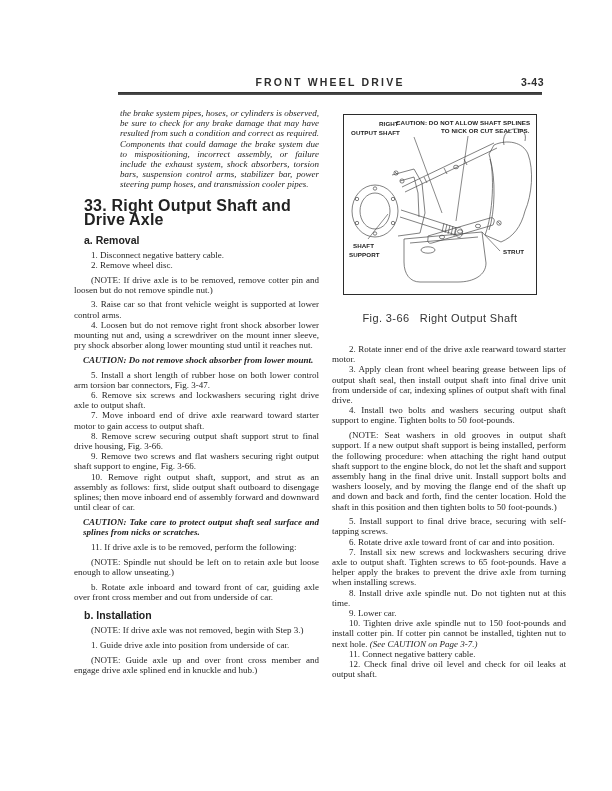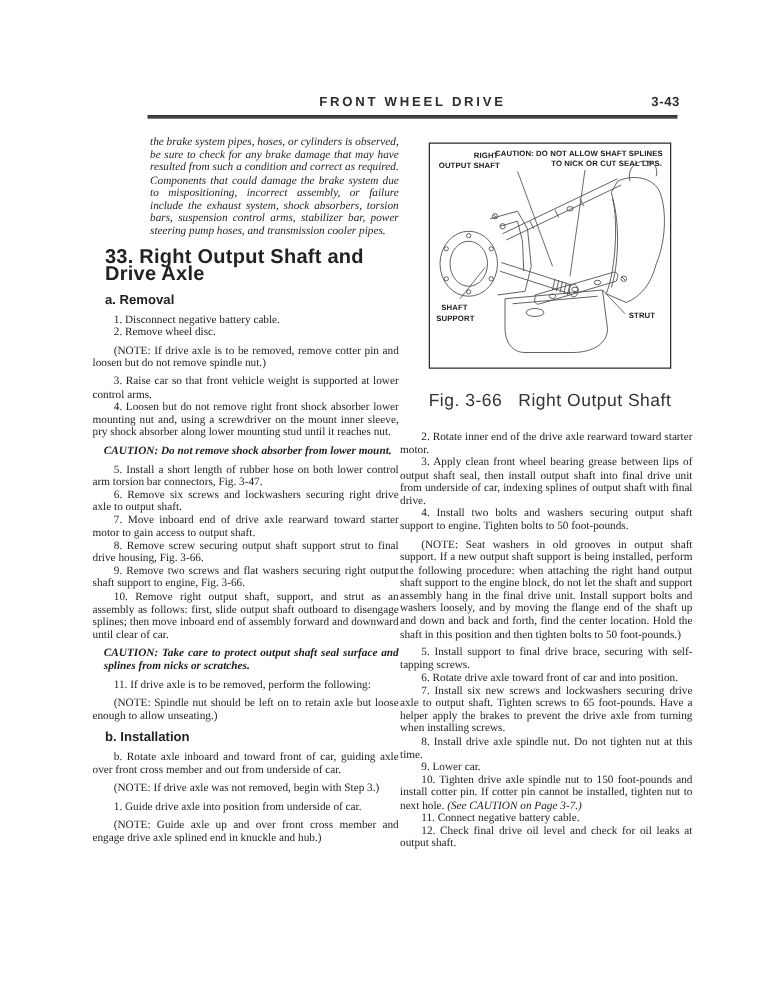--- a/index.html
+++ b/index.html
@@ -10,36 +10,36 @@
         font-family:"Liberation Sans",sans-serif;font-weight:bold;font-size:10.5px;
         letter-spacing:2.2px;color:#2e2e2e;}
   .header-page-num{position:absolute;right:68px;top:76px;
         font-family:"Liberation Sans",sans-serif;font-weight:bold;font-size:10.5px;
         letter-spacing:.5px;color:#2e2e2e;}
   .header-rule{position:absolute;left:118px;top:92px;width:424px;height:2.5px;
         background:linear-gradient(#2f2f2f,#555);}
   
   .col{position:absolute;font-size:9px;line-height:10.2px;text-align:justify;}
   .col-left{left:74px;top:108px;width:245px;}
-  .col-right{left:320px;top:344px;width:234px;}
+  .col-right{left:332px;top:344px;width:234px;}
   .para{margin:0;}
   .para-intro{margin-left:46px;font-style:italic;}
   .para-section-heading{font-family:"Liberation Sans",sans-serif;font-weight:bold;
         font-size:16px;line-height:14px;margin:9px 0 7px 10px;text-align:left;
         letter-spacing:.2px;color:#222;}
   .para-sub-heading{font-family:"Liberation Sans",sans-serif;font-weight:bold;
         font-size:10.5px;line-height:12px;margin:7px 0 4px 10px;text-align:left;color:#222;}
   .para-step{text-indent:17px;}
   .para-note{text-indent:17px;margin:4.5px 0;font-family:Liberation Serif, serif;}
   .para-caution{font-style:italic;font-weight:600;margin:4.5px 0 4.5px 9px;}
   
   .figure-box{position:absolute;left:343px;top:114px;width:194px;height:181px;
         border:1.5px solid #2b2b2b;background:#fff;box-sizing:border-box;}
   .figure-caption{position:absolute;left:333px;top:312px;width:214px;text-align:center;
-        font-family:"Liberation Sans",sans-serif;font-size:14px;letter-spacing:.4px;
+        font-family:"Liberation Sans",sans-serif;font-size:11px;letter-spacing:.4px;
         color:#333;white-space:pre;}
   .fig-label{font:bold 6.2px "Liberation Sans",sans-serif;fill:#222;letter-spacing:.1px;}
   .fig-line{stroke:#4b4b4b;stroke-width:.7;fill:none;}
   .fig-leader{stroke:#3a3a3a;stroke-width:.6;fill:none;}
 </style>
 </head>
 <body>
 
 <div class="page">
 
@@ -59,22 +59,22 @@
       <p class="para para-caution">CAUTION:  Do not remove shock absorber from lower mount.</p>
       <p class="para para-step">5.  Install a short length of rubber hose on both lower control arm torsion bar connectors, Fig. 3-47.</p>
       <p class="para para-step">6.  Remove six screws and lockwashers securing right drive axle to output shaft.</p>
       <p class="para para-step">7.  Move inboard end of drive axle rearward toward starter motor to gain access to output shaft.</p>
       <p class="para para-step">8.  Remove screw securing output shaft support strut to final drive housing, Fig. 3-66.</p>
       <p class="para para-step">9.  Remove two screws and flat washers securing right output shaft support to engine, Fig. 3-66.</p>
       <p class="para para-step">10. Remove right output shaft, support, and strut as an assembly as follows: first, slide output shaft outboard to disengage splines; then move inboard end of assembly forward and downward until clear of car.</p>
       <p class="para para-caution">CAUTION:  Take care to protect output shaft seal surface and splines from nicks or scratches.</p>
       <p class="para para-step">11. If drive axle is to be removed, perform the following:</p>
       <p class="para para-note">(NOTE:  Spindle nut should be left on to retain axle but loose enough to allow unseating.)</p>
+      <p class="para para-step">b.  Rotate axle inboard and toward front of car, guiding axle over front cross member and out from underside of car.</p>
       <p class="para para-sub-heading">b.  Installation</p>
-      <p class="para para-step">b.  Rotate axle inboard and toward front of car, guiding axle over front cross member and out from underside of car.</p>
       <p class="para para-note">(NOTE:  If drive axle was not removed, begin with Step 3.)</p>
       <p class="para para-step">1.  Guide drive axle into position from underside of car.</p>
       <p class="para para-note">(NOTE:  Guide axle up and over front cross member and engage drive axle splined end in knuckle and hub.)</p>
     </div>
 
   <div class="figure-box">
     <svg width="191" height="178" viewBox="0 0 191 178">
 
       <g class="fig-line">
 

